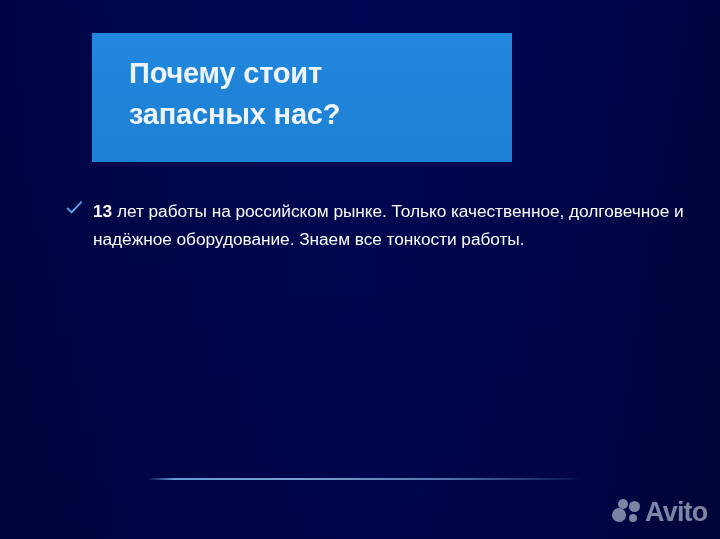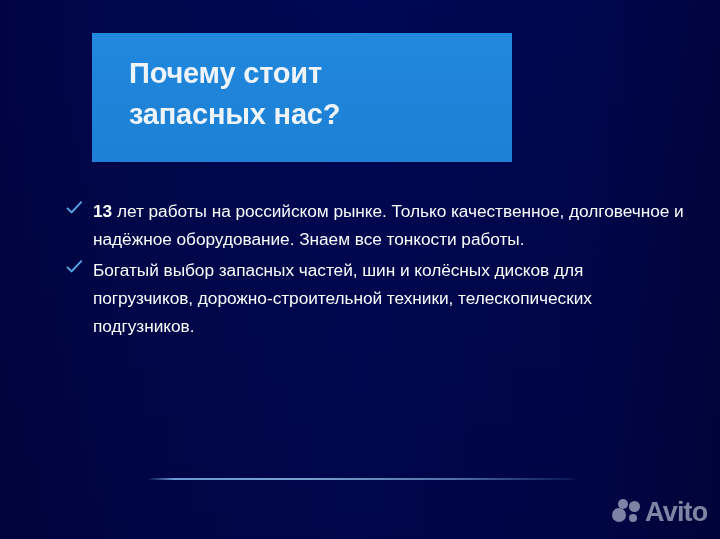--- a/index.html
+++ b/index.html
@@ -151,28 +151,20 @@
     <div class="bullet-row">
       <span class="bullet-check">
         <svg width="17" height="16" viewBox="0 0 17 16" aria-hidden="true">
           <path d="M1.5 8.4 L5.6 12.4 L15.2 2.2" fill="none" stroke="#56a8e8" stroke-width="1.9" stroke-linecap="round" stroke-linejoin="round"></path>
         </svg>
       </span>
       <span class="bullet-text"><span class="bullet-lead">13</span><span> лет работы на российском рынке. Только качественное, долговечное и надёжное оборудование. Знаем все тонкости работы.</span></span>
     </div>
 
 
-    <div class="bullet-row">
-      <span class="bullet-check">
-        <svg width="17" height="16" viewBox="0 0 17 16" aria-hidden="true">
-          <path d="M1.5 8.4 L5.6 12.4 L15.2 2.2" fill="none" stroke="#56a8e8" stroke-width="1.9" stroke-linecap="round" stroke-linejoin="round"></path>
-        </svg>
-      </span>
-      <span class="bullet-text"><span>Богатый выбор запасных частей, шин и колёсных дисков для погрузчиков, дорожно-строительной техники, телескопических подгузников.</span></span>
-    </div>
 
   </div>
 
   <div id="divider"></div>
 
   <div id="avito-watermark">
     <span id="avito-dots">
       <i class="d-top"></i>
       <i class="d-right"></i>
       <i class="d-big"></i>

